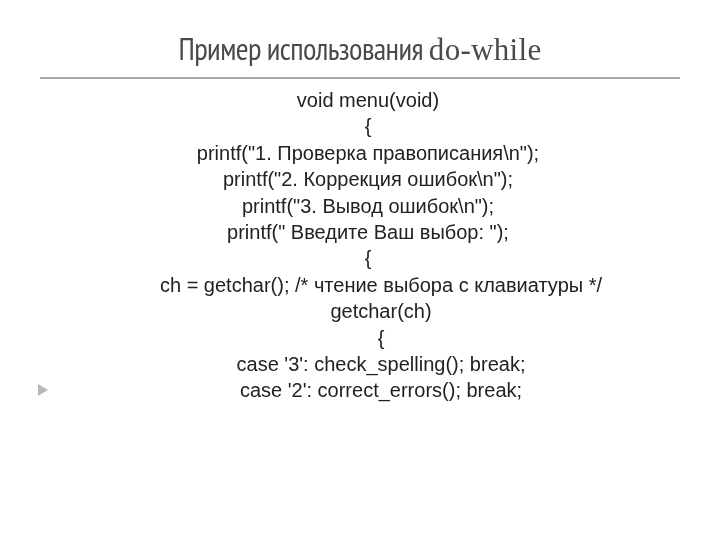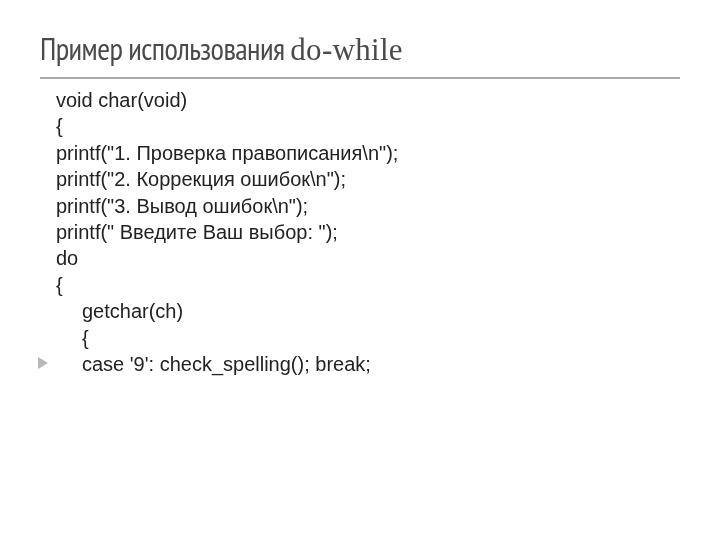--- a/index.html
+++ b/index.html
@@ -7,20 +7,21 @@
     padding: 0;
     background: #ffffff;
     font-family: "Trebuchet MS", "Segoe UI", Tahoma, Geneva, sans-serif;
     width: 720px;
     height: 540px;
     overflow: hidden;
   }
   .slide {
     padding: 28px 40px 20px 40px;
     box-sizing: border-box;
+    text-align: center;
   }
   .title {
     font-size: 31px;
     color: #4a4a4a;
     font-family: "Trebuchet MS", "Segoe UI Light", Arial, sans-serif;
     font-weight: 400;
     letter-spacing: 0.3px;
     border-bottom: 2px solid #a9a9a9;
     padding-bottom: 8px;
     margin-bottom: 8px;
@@ -59,26 +60,27 @@
 </style>
 </head>
 <body>
 
 <div class="slide">
   <div class="title">
     <span class="cond">Пример использования </span><span class="mono-like">do-while</span>
   </div>
 
   <div class="content">
-    <div class="code-line">void char(void)</div>
+    <div class="code-line">void menu(void)</div>
     <div class="code-line">{</div>
     <div class="code-line">printf("1. Проверка правописания\n");</div>
     <div class="code-line">printf("2. Коррекция ошибок\n");</div>
     <div class="code-line">printf("3. Вывод ошибок\n");</div>
     <div class="code-line">printf(" Введите Ваш выбор: ");</div>
-    <div class="code-line">do</div>
     <div class="code-line">{</div>
+    <div class="code-line indent1">ch = getchar(); /* чтение выбора с клавиатуры */</div>
     <div class="code-line indent1">getchar(ch)</div>
     <div class="code-line indent1">{</div>
-    <div class="code-line indent1">case '9': check_spelling(); break;</div>
+    <div class="code-line indent1">case '3': check_spelling(); break;</div>
+    <div class="code-line indent1">case '2': correct_errors(); break;</div>
     <div class="bullet"></div>
   </div>
 </div>
 
 </body></html>

